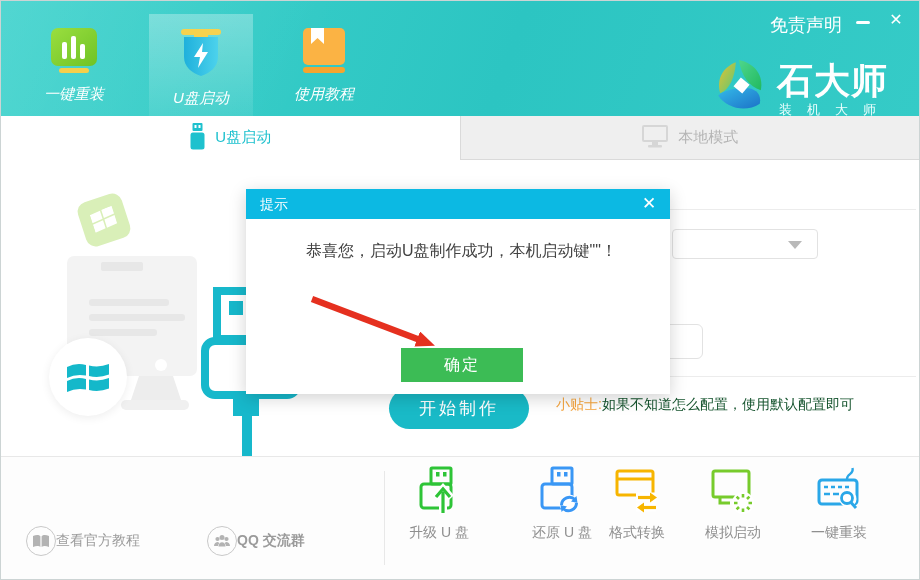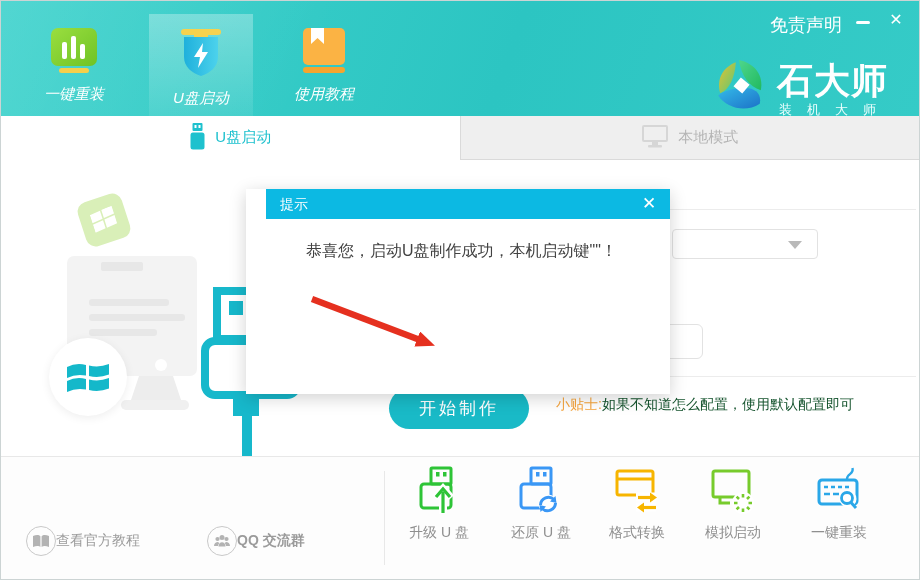--- a/index.html
+++ b/index.html
@@ -62,26 +62,26 @@
   .ill-usb { position:absolute; left:195px; top:109px; }
 
   
   .footer { position:absolute; top:455px; left:0; width:100%; height:124px; background:#fdfdfd; border-top:1px solid #e8e8e8; }
   .vdiv { position:absolute; left:383px; top:14px; height:94px; width:1px; background:#e8e8e8; }
   .link { position:absolute; top:69px; display:flex; align-items:center; color:#9b9b9b; font-size:14px; cursor:pointer; }
   #link-0 { left:25px; } #link-1 { left:206px;font-weight:bold; }
   .circle-ico { width:30px; height:30px; border:1px solid #c9c9c9; border-radius:50%;
                 display:flex; align-items:center; justify-content:center; }
   .tool { position:absolute; top:9px; width:108px; text-align:center; cursor:pointer; }
-  #tool-0 { left:384px; } #tool-1 { left:486px; } #tool-2 { left:582px; } #tool-3 { left:678px; } #tool-4 { left:784px; }
+  #tool-0 { left:384px; } #tool-1 { left:507px; } #tool-2 { left:582px; } #tool-3 { left:678px; } #tool-4 { left:784px; }
   .tool .lbl { display:block; margin-top:4px; font-size:14px; color:#8f8f8f; white-space:nowrap; }
 
   
   .dialog { position:absolute; left:245px; top:188px; width:424px; height:205px; background:#fff;
-            box-shadow:0 4px 16px rgba(0,0,0,.18); z-index:20;padding-left:20px; }
+            box-shadow:0 4px 16px rgba(0,0,0,.18); z-index:20; }
   .dialog-titlebar { height:30px; background:#0cb9e3; color:#fff; font-size:14px; line-height:30px; padding-left:14px; position:relative; }
   .dialog-close { position:absolute; right:8px; top:0; width:26px; height:30px; text-align:center;
                   line-height:30px; font-size:17px; color:#fff; cursor:pointer; }
   .dialog-msg { position:absolute; left:60px; top:52px; font-size:16px; color:#424242; }
   .dialog-confirm { position:absolute; left:155px; top:159px; width:122px; height:34px; background:#3cbc55;
                     color:#fff; font-size:16px; letter-spacing:2px; border:none; cursor:pointer; }
   .dialog-arrow { position:absolute; left:52px; top:104px; pointer-events:none; }
 </style>
 </head>
 <body>
@@ -368,20 +368,21 @@
       <span class="lbl">一键重装</span>
     </div>
   </div>
 
   <div class="dialog">
     <div class="dialog-titlebar">
       <span>提示</span>
       <span class="dialog-close">✕</span>
     </div>
     <div class="dialog-msg">恭喜您，启动U盘制作成功，本机启动键""！</div>
+    <button class="dialog-confirm">确定</button>
     <span class="dialog-arrow">
       <svg width="150" height="70" viewBox="0 0 150 70">
         <defs>
           <marker id="ah" markerUnits="userSpaceOnUse" markerWidth="20" markerHeight="18" refX="3" refY="8" orient="auto">
             <polygon points="0,0 19,8 0,16" fill="#e5301f"></polygon>
           </marker>
         </defs>
         <line x1="14" y1="6" x2="122" y2="47" stroke="#e5301f" stroke-width="6.5" marker-end="url(#ah)"></line>
       </svg>
     </span>

